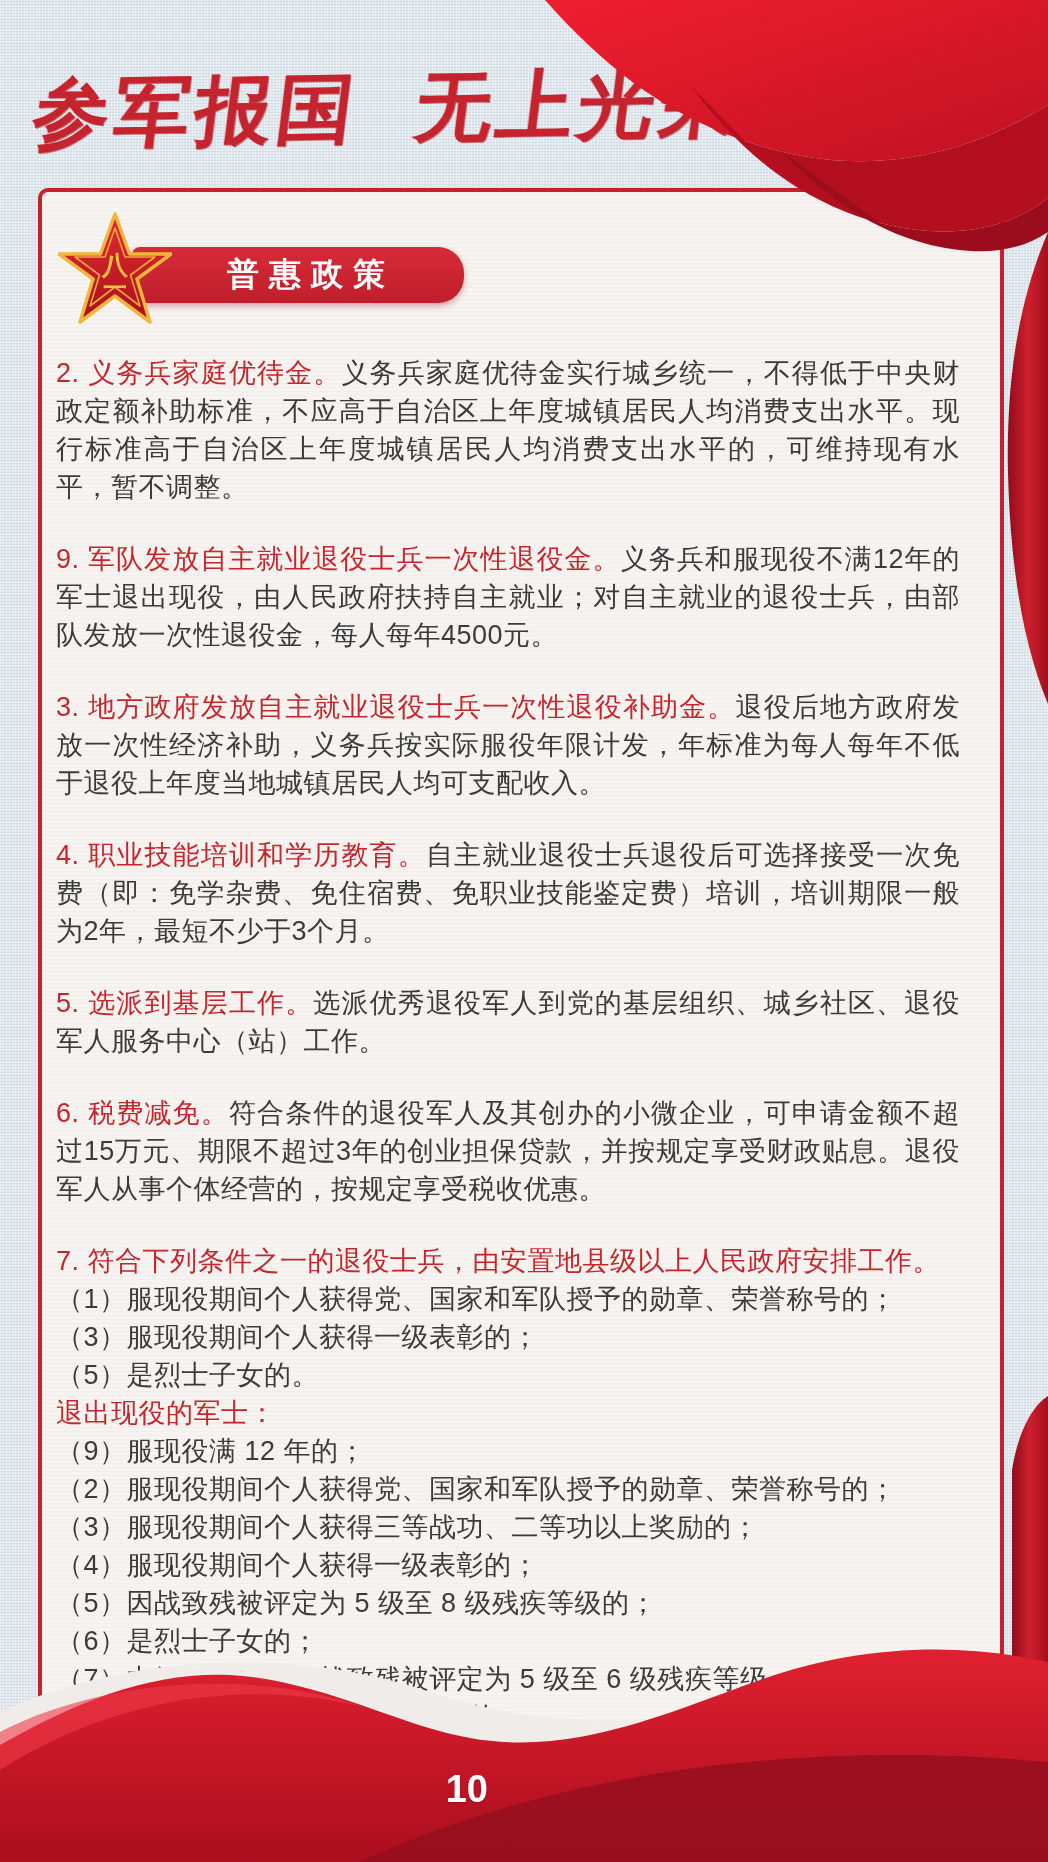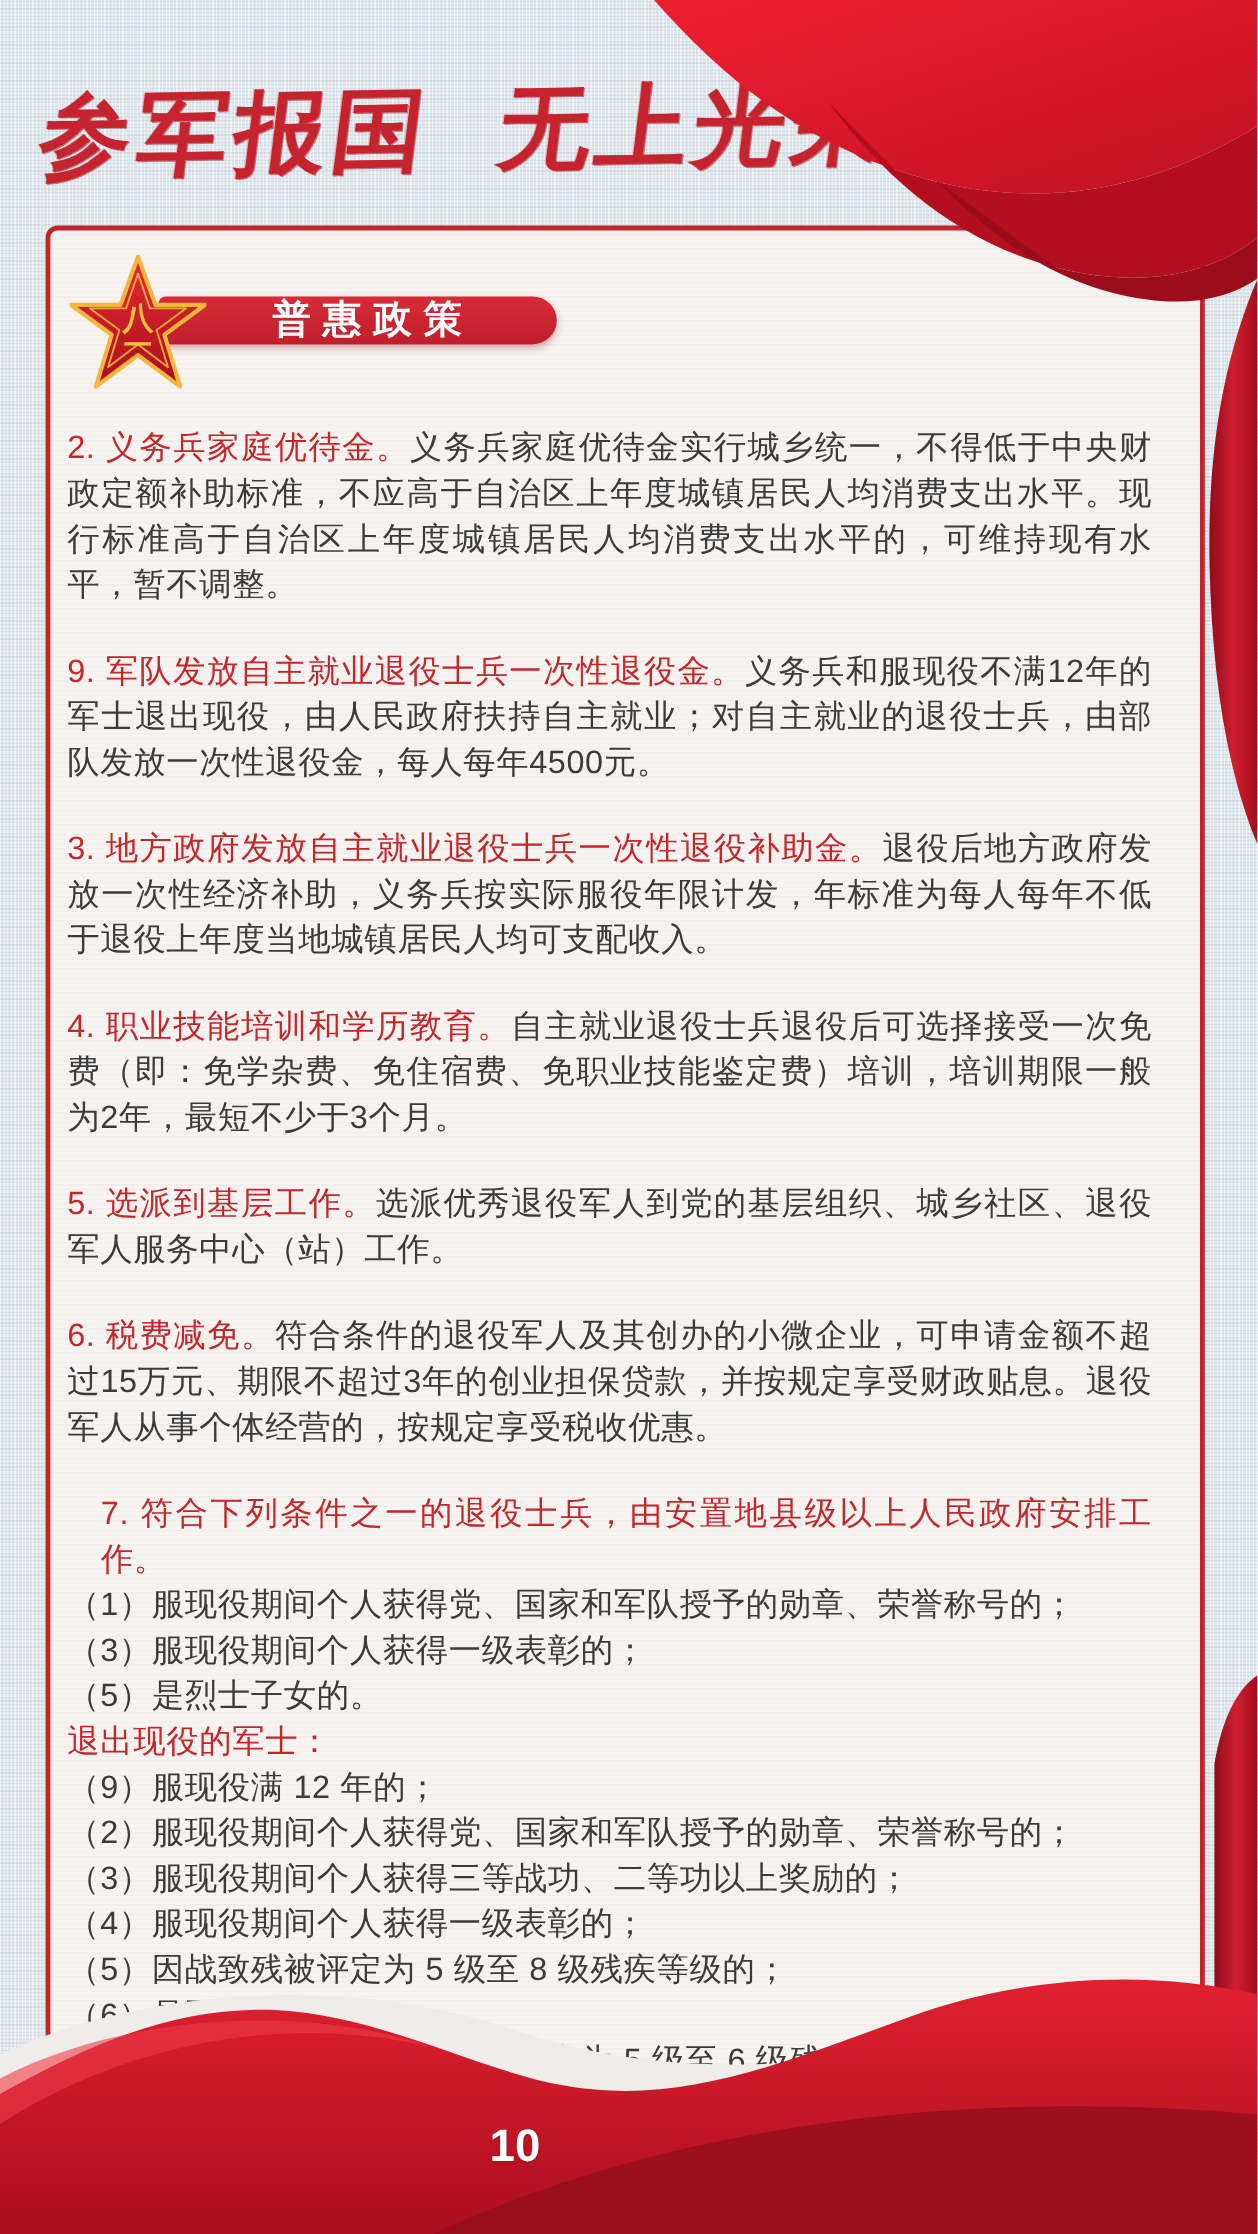--- a/index.html
+++ b/index.html
@@ -31,43 +31,43 @@
   .card-content{
     position:absolute;left:0;top:0;width:100%;box-sizing:border-box;
     padding:162px 40px 0 14px;
   }
   .policy{
     margin:0 0 34px 0;font-size:27px;line-height:38px;color:#3b3b3b;
     text-align:justify;letter-spacing:.5px;
   }
   .policy .lead{color:#c4262c;}
   .sec7{font-size:27px;line-height:38px;color:#3b3b3b;text-align:justify;letter-spacing:.5px;}
-  .sec7 .lead7{color:#c4262c;display:block;margin-left:28px;}
+  .sec7 .lead7{color:#c4262c;display:block;}
   .sec7 .group-heading{color:#c4262c;display:block;}
   .sec7 .cond{display:block;margin:0;}
   
   .star-badge{position:absolute;left:58px;top:212px;width:114px;height:122px;z-index:3;}
   
   .section-banner{
-    position:absolute;left:132px;top:247px;width:332px;height:40px;z-index:2;
+    position:absolute;left:132px;top:247px;width:332px;height:56px;z-index:2;
     background:linear-gradient(180deg,#d62b38,#c01e2b);
     border-radius:8px 26px 26px 8px;
     box-shadow:0 3px 6px rgba(150,20,30,.35);
     display:flex;align-items:center;justify-content:center;text-align:center;
   }
   .section-banner .label{
     color:#ffffff;font-size:32px;font-weight:bold;letter-spacing:10px;
     padding-left:26px; 
   }
   
   .overlay{position:absolute;left:0;top:0;width:1048px;height:1862px;z-index:4;pointer-events:none;}
   
   .page-number{
     position:absolute;left:408px;top:1768px;width:80px;z-index:5;
-    color:#ffffff;font-size:38px;font-weight:bold;text-align:left;
+    color:#ffffff;font-size:38px;font-weight:bold;text-align:right;
     text-shadow:0 1px 2px rgba(100,0,10,.4);
   }
 </style>
 </head>
 <body>
 
 <div class="page-title">
   <span class="t1">参军报国</span><span class="t2">无上光荣</span>
 </div>
 

